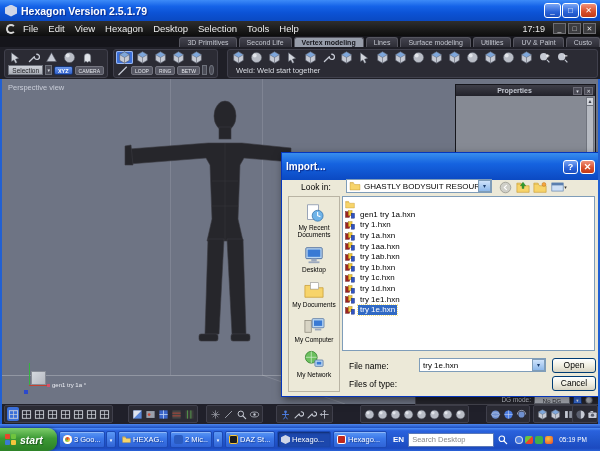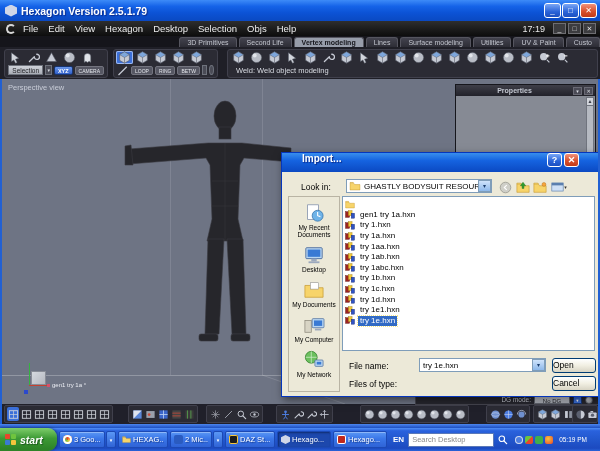--- a/index.html
+++ b/index.html
@@ -89,22 +89,22 @@
   .bico{width:12px;height:14px;display:flex;align-items:center;justify-content:center;border-radius:2px}
   .bico svg{width:11px;height:11px}
   .bico.sel{background:#3b6fd8}
   .edge{position:absolute;width:2px;top:0;height:424px;background:#2160d3;z-index:7}
   #edgeb{position:absolute;left:0;top:424px;width:600px;height:4px;
     background:linear-gradient(180deg,#4c86ee,#1d4fc0);z-index:4}
 
   
   #dialog{position:absolute;left:281px;top:152px;width:319px;height:245px;background:#ece9d8;
     border:1px solid #0536bd;box-shadow:2px 3px 8px rgba(0,0,0,.5);z-index:5}
-  #dialog .dtitle{height:19px;background:linear-gradient(180deg,#388eed 0%,#1563e0 40%,#0b49c2 100%);
-    display:flex;padding:0 20px}
+  #dialog .dtitle{height:27px;background:linear-gradient(180deg,#388eed 0%,#1563e0 40%,#0b49c2 100%);
+    display:flex;align-items:center;padding:0 4px}
   #dialog .dtitle .t{color:#fff;font-weight:bold;font-size:10px;flex:1;text-shadow:1px 1px 1px #0a2a8a}
   .dbtn{width:15px;height:14px;border:1px solid #fff;border-radius:3px;margin-left:2px;color:#fff;font-size:9px;
     line-height:12px;text-align:center;font-weight:bold;background:linear-gradient(180deg,#7aa6f5,#2a63d8 60%,#1c4fc0)}
   .dbtn.close{background:linear-gradient(180deg,#f0927c,#d9512d 55%,#c23a17)}
   .dlabel{position:absolute;color:#000;font-size:8.5px}
   .combo{position:absolute;height:14px;background:#fff;border:1px solid #7f9db9;display:flex;align-items:center}
   .combo .cv{flex:1;font-size:8px;color:#000;padding-left:3px;white-space:nowrap;overflow:hidden}
   .combo .ca{width:13px;height:12px;background:linear-gradient(180deg,#cfe3fb,#8db8ea);border:1px solid #7f9db9;
     color:#1c3e6e;font-size:6px;line-height:11px;text-align:center}
   .navico{position:absolute;top:27px;width:15px;height:14px;display:flex;align-items:center;justify-content:center}
@@ -113,21 +113,21 @@
   .place{display:flex;flex-direction:column;align-items:center;gap:1px}
   .place svg{width:22px;height:20px}
   .place .pl{font-size:6.5px;color:#000;text-align:center;line-height:7px}
   #filelist{position:absolute;left:60px;top:43px;width:253px;height:155px;background:#fff;border:1px solid #7f9db9;
     overflow:hidden;padding:2px 0 0 2px}
   .frow{display:flex;align-items:center;height:10.6px;gap:3px}
   .frow svg{width:10px;height:9px;flex:0 0 auto}
   .frow .fn{font-size:8px;color:#000;white-space:nowrap;line-height:10px;padding:0 2px}
   .frow.selected .fn{background:#316ac5;color:#fff;outline:1px dotted #f7e789}
   .xpbtn{position:absolute;width:44px;height:15px;background:linear-gradient(180deg,#ffffff,#f1efe2 50%,#d8d4c4);
-    border:1px solid #003c74;border-radius:3px;color:#000;font-size:8.5px;text-align:left;line-height:13px}
+    border:1px solid #003c74;border-radius:3px;color:#000;font-size:8.5px;text-align:center;line-height:13px}
 
   
   #taskbar{position:absolute;left:0;top:428px;width:600px;height:23px;z-index:10;
     background:linear-gradient(180deg,#4f8ef5 0%,#2a62dd 12%,#2257cd 50%,#1c4ac0 88%,#2a63d8 100%);
     display:flex;align-items:center}
   #startbtn{width:57px;height:23px;border-radius:0 9px 9px 0;display:flex;align-items:center;gap:3px;padding-left:5px;
     background:linear-gradient(180deg,#7ece6a 0%,#3d9a35 45%,#2e8428 90%);box-shadow:1px 0 3px rgba(0,0,0,.4)}
   #startbtn .flag{width:12px;height:12px;display:grid;grid-template-columns:5px 5px;grid-template-rows:5px 5px;gap:1px}
   #startbtn .flag i{border-radius:1px}
   #startbtn .st{color:#fff;font-size:10.5px;font-weight:bold;font-style:italic;text-shadow:1px 1px 1px #1d5a1d}
@@ -200,21 +200,21 @@
 </div>
 
 <div id="menubar">
   <span class="logo"></span>
   <span class="mi">File</span>
   <span class="mi">Edit</span>
   <span class="mi">View</span>
   <span class="mi">Hexagon</span>
   <span class="mi">Desktop</span>
   <span class="mi">Selection</span>
-  <span class="mi">Objs</span>
+  <span class="mi">Tools</span>
   <span class="mi">Help</span>
   <span class="clock">17:19</span>
   <span class="mbtn">_</span>
   <span class="mbtn">□</span>
   <span class="mbtn" style="margin-right:4px">✕</span>
 </div>
 
 <div id="tabstrip">
   <span class="tab">3D Primitives</span>
   <span class="tab">Second Life</span>
@@ -402,21 +402,21 @@
           </svg>
         </span>
       <span class="tico">
           <svg viewBox="0 0 16 16" width="13" height="13">
             <circle cx="7" cy="7" r="4.5" fill="#c6cad4"></circle>
             <line x1="11" y1="11" x2="14" y2="14" stroke="#c6cad4" stroke-width="1.5"></line>
             <line x1="10" y1="6" x2="14" y2="6" stroke="#fff" stroke-width="1.2"></line>
           </svg>
         </span>
     </div>
-    <div class="status">Weld: Weld object modeling</div>
+    <div class="status">Weld: Weld start together</div>
   </div>
 </div>
 
 <div id="viewport">
   <div class="gline" style="left:170px;top:0;width:1px;height:296px"></div>
   <div class="gline" style="left:262px;top:0;width:1px;height:296px"></div>
   <div class="ground"></div>
   <svg style="position:absolute;left:0;top:0" width="600" height="325">
     <line x1="262" y1="296" x2="345" y2="325" stroke="rgba(255,255,255,0.14)" stroke-width="1"></line>
   </svg>
@@ -809,26 +809,20 @@
     <div class="frow">
       <svg viewBox="0 0 12 11">
           <use href="#sym-hxn"></use>
         </svg>
       <span class="fn">try 1ab.hxn</span>
     </div>
     <div class="frow">
       <svg viewBox="0 0 12 11">
           <use href="#sym-hxn"></use>
         </svg>
-      <span class="fn">try 1abc.hxn</span>
-    </div>
-    <div class="frow">
-      <svg viewBox="0 0 12 11">
-          <use href="#sym-hxn"></use>
-        </svg>
       <span class="fn">try 1b.hxn</span>
     </div>
     <div class="frow">
       <svg viewBox="0 0 12 11">
           <use href="#sym-hxn"></use>
         </svg>
       <span class="fn">try 1c.hxn</span>
     </div>
     <div class="frow">
       <svg viewBox="0 0 12 11">

